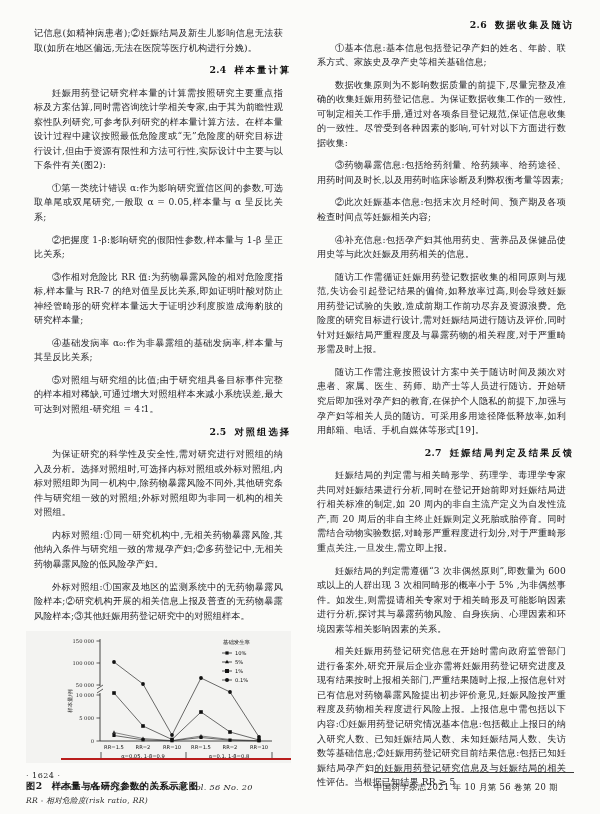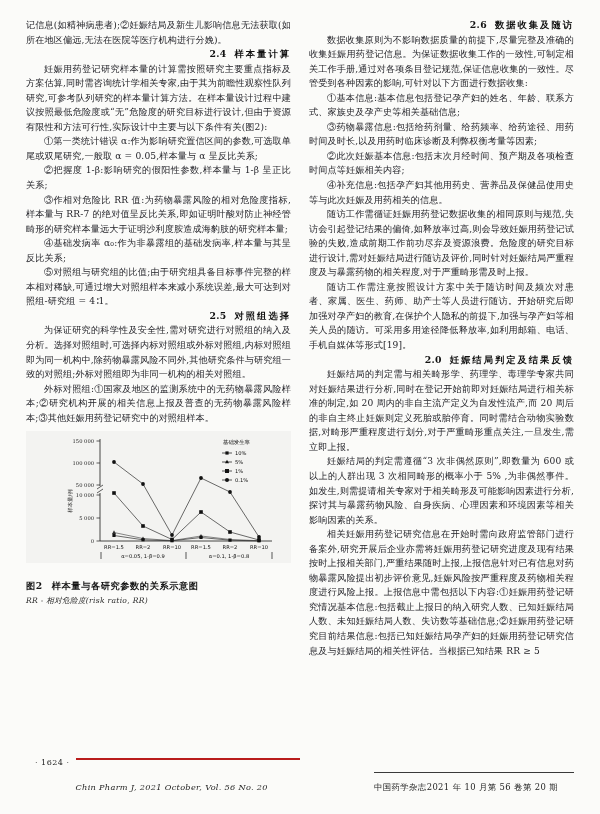--- a/index.html
+++ b/index.html
@@ -18,21 +18,21 @@
   }
   .cols{
     display:flex;
     gap:18px;
     height:678px;
   }
   .col{width:265px;box-sizing:border-box;}
   .col.right{padding-top:0;}
 
   p{
-    margin:0;
+    margin:8px;
     font-size:9.1px;
     line-height:14.55px;
     text-align:justify;
     text-justify:inter-ideograph;
     letter-spacing:0.15px;
     color:#24242a;
   }
   p.ind{text-indent:18px;}
   .sec{
     margin:0;
@@ -74,21 +74,21 @@
 
   
   .footer{
     position:absolute;
     left:26px;right:26px;bottom:20px;
     height:24px;
   }
   .foot-l{
     position:absolute;left:0;bottom:0;
     width:265px;
-    display:flex;align-items:flex-start;gap:6px;margin-left:9px;
+    display:flex;align-items:center;
   }
   .pgno{font-size:8px;letter-spacing:0.5px;white-space:nowrap;padding-bottom:1px;}
   .foot-rule{
     border-top:2px solid #b91c1c;
     padding-top:15px;
     flex:1;
   }
   .jrn{
     font-size:8.2px;font-style:italic;letter-spacing:0.3px;
     white-space:nowrap;
@@ -124,20 +124,21 @@
       <p class="ind">①第一类统计错误 α:作为影响研究置信区间的参数,可选取单尾或双尾研究,一般取 α = 0.05,样本量与 α 呈反比关系;</p>
       <p class="ind">②把握度 1-β:影响研究的假阳性参数,样本量与 1-β 呈正比关系;</p>
       <p class="ind">③作相对危险比 RR 值:为药物暴露风险的相对危险度指标,样本量与 RR-7 的绝对值呈反比关系,即如证明叶酸对防止神经管畸形的研究样本量远大于证明沙利度胺造成海豹肢的研究样本量;</p>
       <p class="ind">④基础发病率 α₀:作为非暴露组的基础发病率,样本量与其呈反比关系;</p>
       <p class="ind">⑤对照组与研究组的比值;由于研究组具备目标事件完整的样本相对稀缺,可通过增大对照组样本来减小系统误差,最大可达到对照组-研究组 = 4∶1。</p>
 
       <div class="sec">
         <span class="num">2.5</span><span class="ttl">对照组选择</span>
       </div>
       <p class="ind">为保证研究的科学性及安全性,需对研究进行对照组的纳入及分析。选择对照组时,可选择内标对照组或外标对照组,内标对照组即为同一机构中,除药物暴露风险不同外,其他研究条件与研究组一致的对照组;外标对照组即为非同一机构的相关对照组。</p>
+      <p class="ind">内标对照组:①同一研究机构中,无相关药物暴露风险,其他纳入条件与研究组一致的常规孕产妇;②多药登记中,无相关药物暴露风险的低风险孕产妇。</p>
       <p class="ind">外标对照组:①国家及地区的监测系统中的无药物暴露风险样本;②研究机构开展的相关信息上报及普查的无药物暴露风险样本;③其他妊娠用药登记研究中的对照组样本。</p>
 
       <div class="figure">
         <div class="plotbox">
           <svg class="chart" width="265" height="132" viewBox="0 0 265 132">
 
             <rect x="0" y="0" width="265" height="132" fill="#f3f3f1"></rect>
 
             <line x1="74" y1="8" x2="74" y2="55" stroke="#1a1a1a" stroke-width="0.8"></line>
 
@@ -233,30 +234,30 @@
         <div class="fignote">RR - 相对危险度(risk ratio, RR)</div>
       </div>
 
     </div>
 
     <div class="col right">
 
       <div class="sec">
         <span class="num">2.6</span><span class="ttl">数据收集及随访</span>
       </div>
+      <p class="ind">①基本信息:基本信息包括登记孕产妇的姓名、年龄、联系方式、家族史及孕产史等相关基础信息;</p>
       <p class="ind">数据收集原则为不影响数据质量的前提下,尽量完整及准确的收集妊娠用药登记信息。为保证数据收集工作的一致性,可制定相关工作手册,通过对各项条目登记规范,保证信息收集的一致性。尽管受到各种因素的影响,可针对以下方面进行数据收集:</p>
-      <p class="ind">①基本信息:基本信息包括登记孕产妇的姓名、年龄、联系方式、家族史及孕产史等相关基础信息;</p>
       <p class="ind">③药物暴露信息:包括给药剂量、给药频率、给药途径、用药时间及时长,以及用药时临床诊断及利弊权衡考量等因素;</p>
       <p class="ind">②此次妊娠基本信息:包括末次月经时间、预产期及各项检查时间点等妊娠相关内容;</p>
       <p class="ind">④补充信息:包括孕产妇其他用药史、营养品及保健品使用史等与此次妊娠及用药相关的信息。</p>
       <p class="ind">随访工作需循证妊娠用药登记数据收集的相同原则与规范,失访会引起登记结果的偏倚,如释放率过高,则会导致妊娠用药登记试验的失败,造成前期工作前功尽弃及资源浪费。危险度的研究目标进行设计,需对妊娠结局进行随访及评价,同时针对妊娠结局严重程度及与暴露药物的相关程度,对于严重畸形需及时上报。</p>
       <p class="ind">随访工作需注意按照设计方案中关于随访时间及频次对患者、家属、医生、药师、助产士等人员进行随访。开始研究后即加强对孕产妇的教育,在保护个人隐私的前提下,加强与孕产妇等相关人员的随访。可采用多用途径降低释放率,如利用邮箱、电话、手机自媒体等形式[19]。</p>
 
       <div class="sec">
-        <span class="num">2.0</span><span class="ttl">妊娠结局判定及结果反馈</span>
+        <span class="num">2.7</span><span class="ttl">妊娠结局判定及结果反馈</span>
       </div>
       <p class="ind">妊娠结局的判定需与相关畸形学、药理学、毒理学专家共同对妊娠结果进行分析,同时在登记开始前即对妊娠结局进行相关标准的制定,如 20 周内的非自主流产定义为自发性流产,而 20 周后的非自主终止妊娠则定义死胎或胎停育。同时需结合动物实验数据,对畸形严重程度进行划分,对于严重畸形重点关注,一旦发生,需立即上报。</p>
       <p class="ind">妊娠结局的判定需遵循“3 次非偶然原则”,即数量为 600 或以上的人群出现 3 次相同畸形的概率小于 5% ,为非偶然事件。如发生,则需提请相关专家对于相关畸形及可能影响因素进行分析,探讨其与暴露药物风险、自身疾病、心理因素和环境因素等相关影响因素的关系。</p>
       <p class="ind">相关妊娠用药登记研究信息在开始时需向政府监管部门进行备案外,研究开展后企业亦需将妊娠用药登记研究进度及现有结果按时上报相关部门,严重结果随时上报,上报信息针对已有信息对药物暴露风险提出初步评价意见,妊娠风险按严重程度及药物相关程度进行风险上报。上报信息中需包括以下内容:①妊娠用药登记研究情况基本信息:包括截止上报日的纳入研究人数、已知妊娠结局人数、未知妊娠结局人数、失访数等基础信息;②妊娠用药登记研究目前结果信息:包括已知妊娠结局孕产妇的妊娠用药登记研究信息及与妊娠结局的相关性评估。当根据已知结果 RR ≥ 5</p>
 
     </div>
   </div>
 
   <div class="footer">
     <div class="foot-l">

